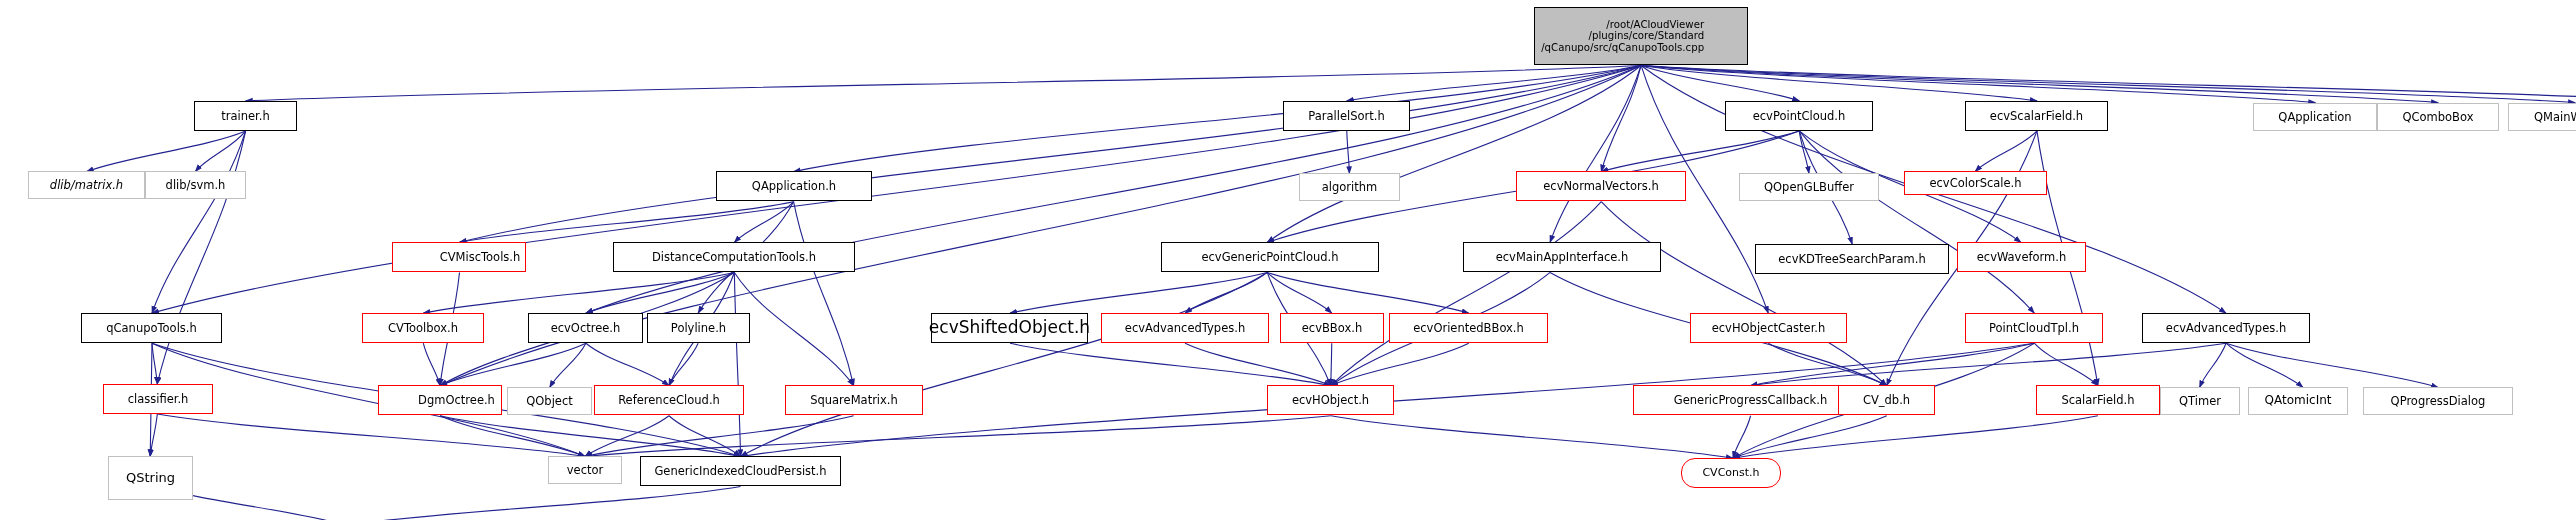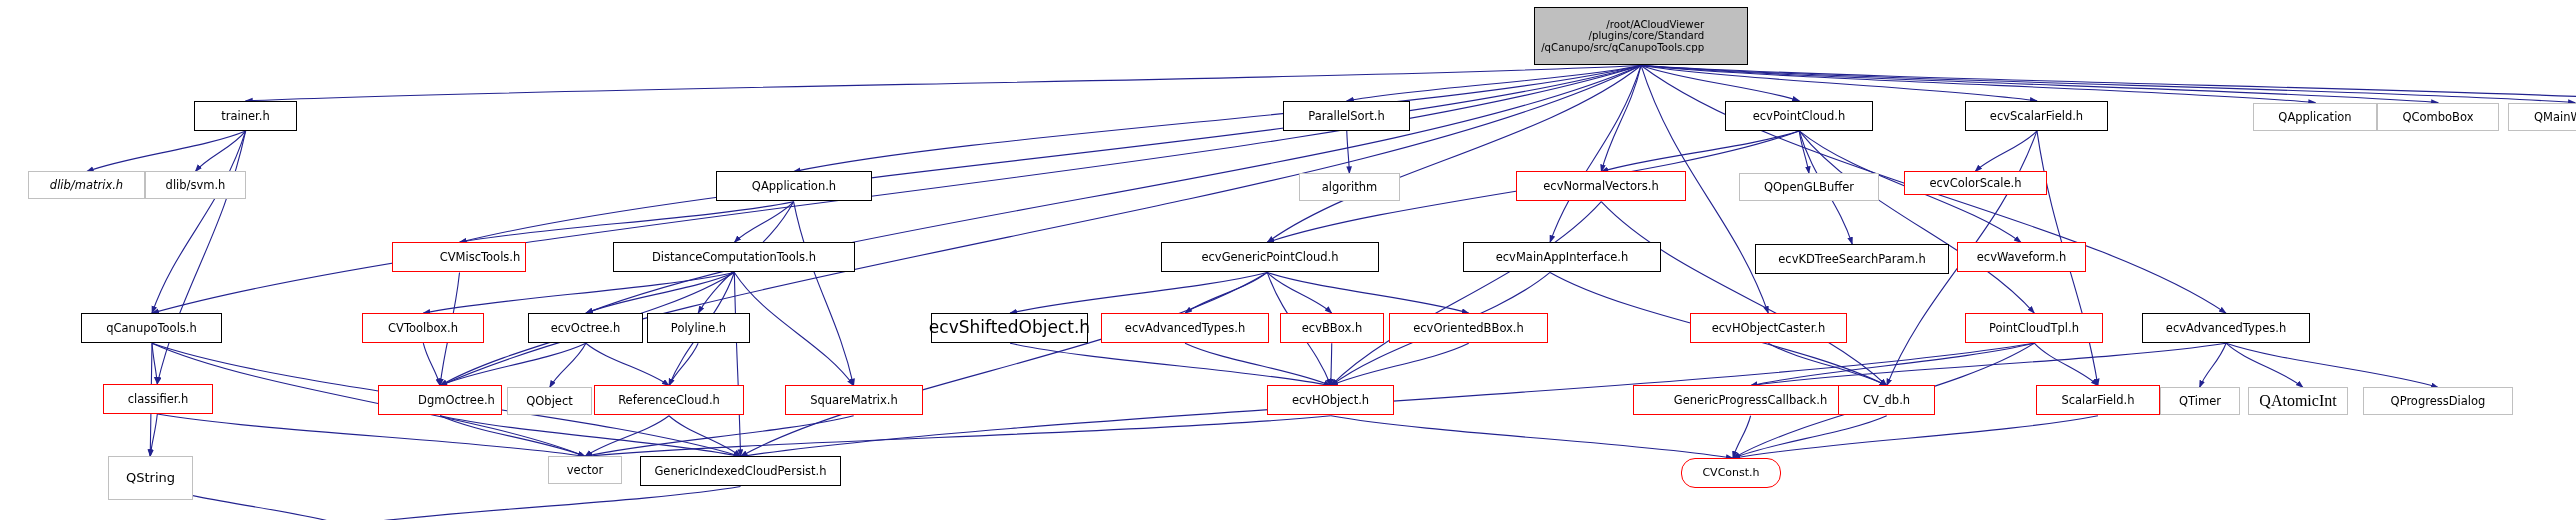--- a/index.html
+++ b/index.html
@@ -155,21 +155,21 @@
       <div class="node n-red" style="left: 103px; top: 384px; width: 110px; height: 30px; font-size: 11.5px;">classifier.h</div>
       <div class="node n-red" style="left: 378px; top: 385px; width: 124px; height: 30px; font-size: 11.5px; padding-left: 33px;">DgmOctree.h</div>
       <div class="node n-gray" style="left: 507px; top: 387px; width: 85px; height: 28px; font-size: 11.5px;">QObject</div>
       <div class="node n-red" style="left: 594px; top: 385px; width: 150px; height: 30px; font-size: 11.5px;">ReferenceCloud.h</div>
       <div class="node n-red" style="left: 785px; top: 385px; width: 138px; height: 30px; font-size: 11.5px;">SquareMatrix.h</div>
       <div class="node n-red" style="left: 1267px; top: 385px; width: 127px; height: 30px; font-size: 11.5px;">ecvHObject.h</div>
       <div class="node n-red" style="left: 1633px; top: 385px; width: 235px; height: 30px; font-size: 11.5px;">GenericProgressCallback.h</div>
       <div class="node n-red" style="left: 1838px; top: 385px; width: 97px; height: 30px; font-size: 11.5px;">CV_db.h</div>
       <div class="node n-red" style="left: 2036px; top: 385px; width: 124px; height: 30px; font-size: 11.5px;">ScalarField.h</div>
       <div class="node n-gray" style="left: 2160px; top: 387px; width: 80px; height: 28px; font-size: 11.5px;">QTimer</div>
-      <div class="node n-gray" style="left: 2248px; top: 387px; width: 100px; height: 28px; font-size: 16px; font-family: Liberation Serif, serif;">QAtomicInt</div>
+      <div class="node n-gray" style="left: 2248px; top: 387px; width: 100px; height: 28px; font-size: 12px;">QAtomicInt</div>
       <div class="node n-gray" style="left: 2363px; top: 387px; width: 150px; height: 28px; font-size: 11.5px;">QProgressDialog</div>
       <div class="node n-gray" style="left: 108px; top: 456px; width: 85px; height: 44px; font-size: 13px;">QString</div>
       <div class="node n-gray" style="left: 548px; top: 456px; width: 74px; height: 28px; font-size: 11.5px;">vector</div>
       <div class="node n-black" style="left: 640px; top: 456px; width: 201px; height: 30px; font-size: 11.5px;">GenericIndexedCloudPersist.h</div>
       <div class="node n-red" style="left: 1681px; top: 458px; width: 100px; height: 30px; font-size: 11px; border-radius: 14px;">CVConst.h</div>
     </div>
 </div>
 
 
 </body></html>

